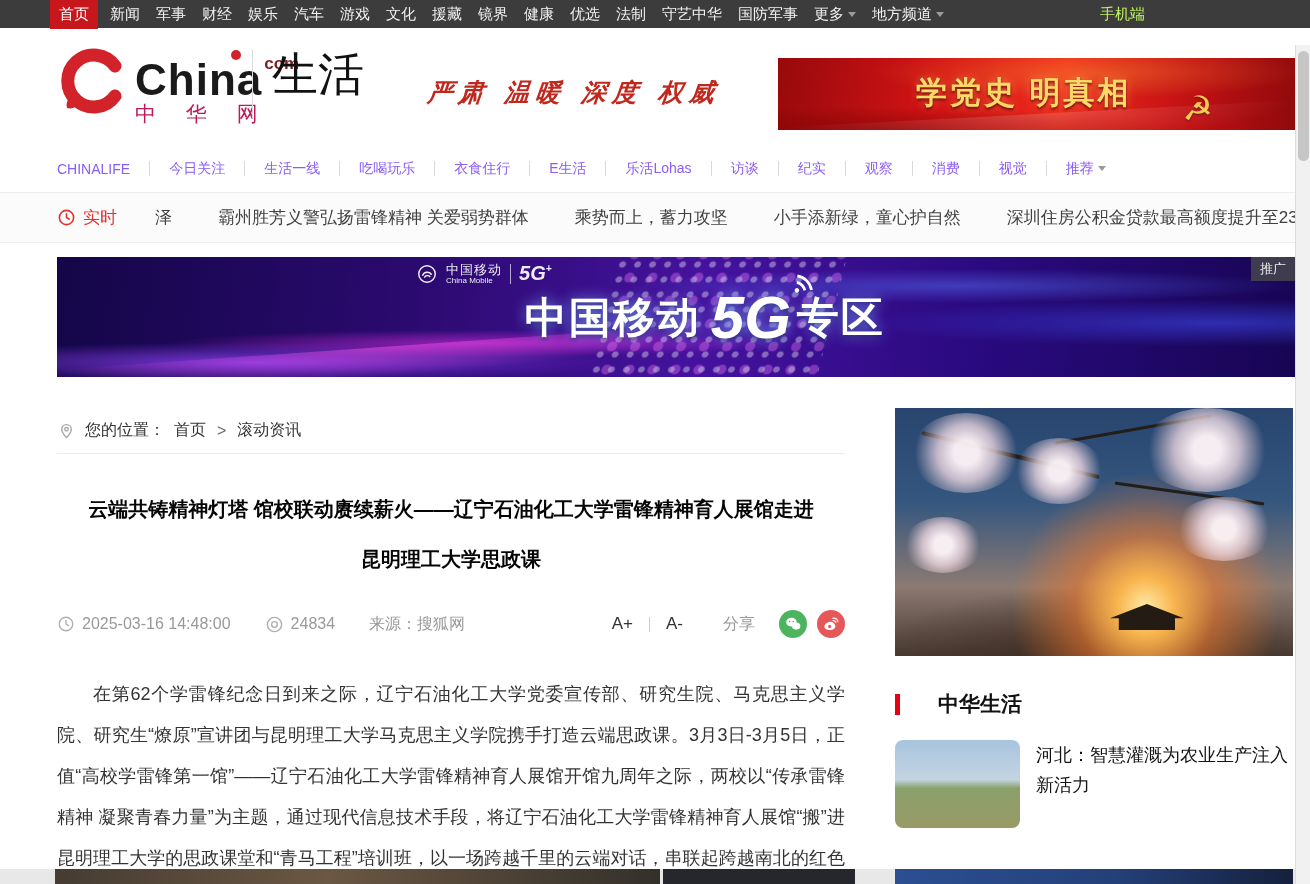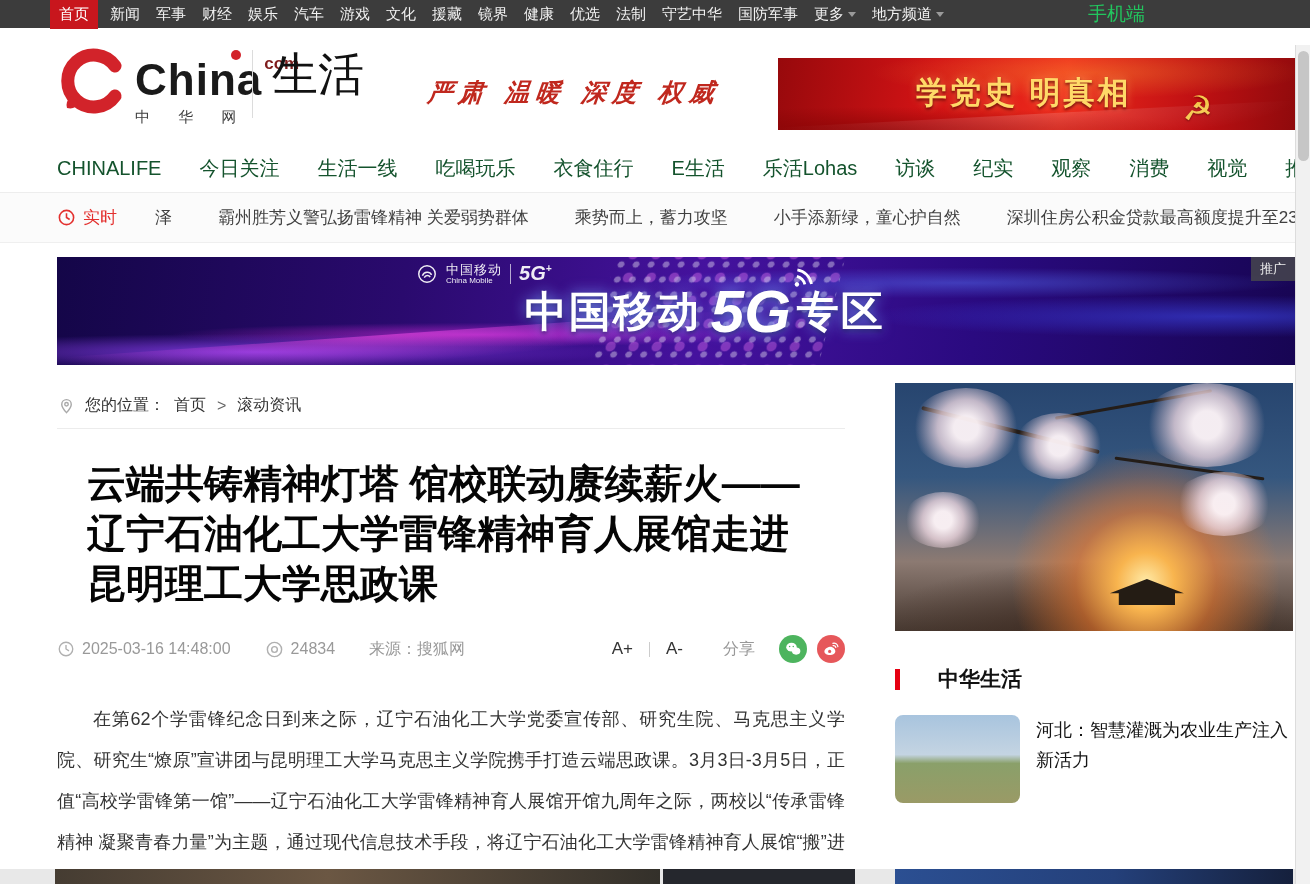--- a/index.html
+++ b/index.html
@@ -8,33 +8,33 @@
   .page { position:relative; width:1310px; height:884px; background:#fff; overflow:hidden; }
 
   
   .topbar { position:relative; height:28px; background:#3c3c3c; display:flex; align-items:center;
     padding-left:50px; z-index:30; }
   .topbar a { color:#f2f2f2; font-size:15px; text-decoration:none; margin-right:16px; white-space:nowrap; }
   .topbar a.active { background:#c8161d; color:#fff; padding:5px 9px; margin-right:12px; }
   .chev { display:inline-block; width:0; height:0; border-left:4px solid transparent;
     border-right:4px solid transparent; border-top:5px solid #9a9a9a; margin-left:4px; vertical-align:2px; }
   .tb-right { position:absolute; right:165px; top:0; height:28px; display:flex; align-items:center; }
-  .tb-mobile { color:#22c55e; font-size:19px; cursor:pointer; }
+  .tb-mobile { color:#bef264; font-size:15px; cursor:pointer; }
   .tb-lang { position:absolute; right:0; top:0; width:152px; height:45px; background:#141414;
     display:flex; align-items:center; justify-content:center; gap:8px; color:#c9b57d; font-size:15px; cursor:pointer; }
 
   
   .header { position:relative; height:117px; background:#fff; }
   .logo { position:absolute; left:57px; top:16px; display:flex; align-items:flex-start; cursor:pointer; }
   .logo-swirl { width:72px; height:72px; margin-right:6px; }
   .logo-text { position:relative; padding-top:10px; }
   .logo-en { font-size:44px; font-weight:bold; color:#1a1a1a; letter-spacing:1px; line-height:40px; }
   .logo-dot { position:absolute; top:6px; left:96px; width:10px; height:10px; border-radius:50%; background:#d2232a; }
   .logo-com { font-size:17px; font-weight:bold; color:#7f1d1d; vertical-align:26px; margin-left:2px; }
-  .logo-cn { font-size:15px; color:#404040; letter-spacing:12px; margin-top:8px; }
+  .logo-cn { font-size:21px; color:#be185d; letter-spacing:12px; margin-top:0; }
   .hdr-divider { position:absolute; left:252px; top:22px; width:1px; height:68px; background:#dcdcdc; }
   .hdr-channel { position:absolute; left:272px; top:16px; font-size:46px; color:#111; font-weight:500; }
   .hdr-slogan { position:absolute; left:428px; top:48px; font-size:25px; color:#c0281e;
     font-family:"DejaVu Serif", serif; font-style:italic; font-weight:bold; letter-spacing:6px;
     transform:skewX(-6deg); }
   .hdr-banner { position:absolute; right:15px; top:30px; width:517px; height:72px; overflow:hidden;
     background:
       radial-gradient(ellipse 70% 60% at 60% 20%, rgba(255,190,60,.30), transparent 60%),
       radial-gradient(ellipse 90% 50% at 20% 100%, rgba(120,0,0,.55), transparent 65%),
       linear-gradient(100deg,#97090c 0%,#d21315 30%,#ee2a1c 55%,#c01013 80%,#8f0a0c 100%);
@@ -43,31 +43,31 @@
     background:radial-gradient(ellipse 60% 100% at 50% 0%, rgba(255,255,255,.16), transparent 70%);
     transform:rotate(-3deg); }
   .hdr-banner-text { position:absolute; left:138px; top:14px; font-size:31px; font-weight:bold;
     color:#ffd968; letter-spacing:3px; text-shadow:0 2px 3px rgba(90,0,0,.8), 0 0 10px rgba(255,220,120,.45); }
   .hdr-banner-emblem { position:absolute; right:82px; bottom:2px; font-size:34px; color:#f5c84c;
     text-shadow:0 1px 2px #6d0000; font-family:"DejaVu Sans", sans-serif; }
 
   
   .nav2 { height:48px; display:flex; align-items:center; padding-left:57px; background:#fff;
     border-bottom:1px solid #ededed; }
-  .nav2 a { color:#14532d; font-size:20px; text-decoration:none; white-space:nowrap; }
+  .nav2 a { color:#8b5cf6; font-size:14px; text-decoration:none; white-space:nowrap; }
   .nav2 .sep { width:1px; height:15px; background:#d9d9d9; margin:0 19px; }
 
   
   .ticker { height:50px; display:flex; align-items:center; padding-left:57px; background:#fbfbfb;
     border-bottom:1px solid #efefef; overflow:hidden; white-space:nowrap; }
   .ticker-label { display:flex; align-items:center; gap:7px; color:#e3302e; font-size:17px; margin-right:38px; }
   .ticker a { color:#404040; font-size:17px; text-decoration:none; margin-right:46px; }
 
   
-  .adbanner { position:relative; margin:14px 15px 4px 57px; width:1238px; height:108px; overflow:hidden; cursor:pointer;
+  .adbanner { position:relative; margin:14px 15px 17px 57px; width:1238px; height:120px; overflow:hidden; cursor:pointer;
     background:
       radial-gradient(ellipse 45% 26% at 16% 88%, rgba(150,70,255,.75), transparent 65%),
       radial-gradient(ellipse 40% 18% at 34% 72%, rgba(235,50,235,.55), transparent 62%),
       radial-gradient(ellipse 42% 22% at 73% 24%, rgba(90,120,255,.45), transparent 65%),
       radial-gradient(ellipse 45% 30% at 94% 55%, rgba(60,70,230,.6), transparent 65%),
       linear-gradient(97deg,#140648 0%,#2a0a6e 28%,#45129e 52%,#2a0a80 74%,#170553 100%); }
   .adbanner::before { content:""; position:absolute; left:-4%; bottom:-36px; width:70%; height:70px;
     background:radial-gradient(ellipse 55% 60% at 45% 0%, rgba(255,80,240,.5), transparent 70%);
     transform:rotate(-4deg); }
   .ad-dots { position:absolute; left:44%; top:0; width:230px; height:100%; opacity:.75;
@@ -94,21 +94,21 @@
   
   .content { display:flex; padding:14px 15px 0 57px; }
   .main { width:788px; }
   .sidebar { width:398px; margin-left:50px; }
 
   .breadcrumb { display:flex; align-items:center; gap:9px; height:46px; border-bottom:1px solid #ececec;
     font-size:16px; color:#333; }
   .breadcrumb a { color:#333; text-decoration:none; }
   .bc-sep { color:#666; margin:0 2px; }
 
-  .art-title { margin:30px 30px 0 30px; font-size:39px; line-height:50px;
+  .art-title { margin:30px 30px 0 30px; text-align:center; font-size:20px; line-height:50px;
     color:#050505; font-weight:bold; }
   .art-meta { display:flex; align-items:center; margin-top:26px; font-size:16px; color:#999; }
   .meta-item { display:flex; align-items:center; gap:7px; margin-right:34px; }
   .meta-right { margin-left:auto; display:flex; align-items:center; }
   .font-btn { color:#333; font-size:17px; cursor:pointer; }
   .meta-pipe { width:1px; height:15px; background:#ccc; margin:0 16px; }
   .share-label { color:#999; font-size:16px; margin:0 14px 0 40px; }
   .share-ico { width:28px; height:28px; border-radius:50%; display:flex; align-items:center;
     justify-content:center; margin-left:10px; cursor:pointer; }
   .share-wechat { background:#4db45e; }

